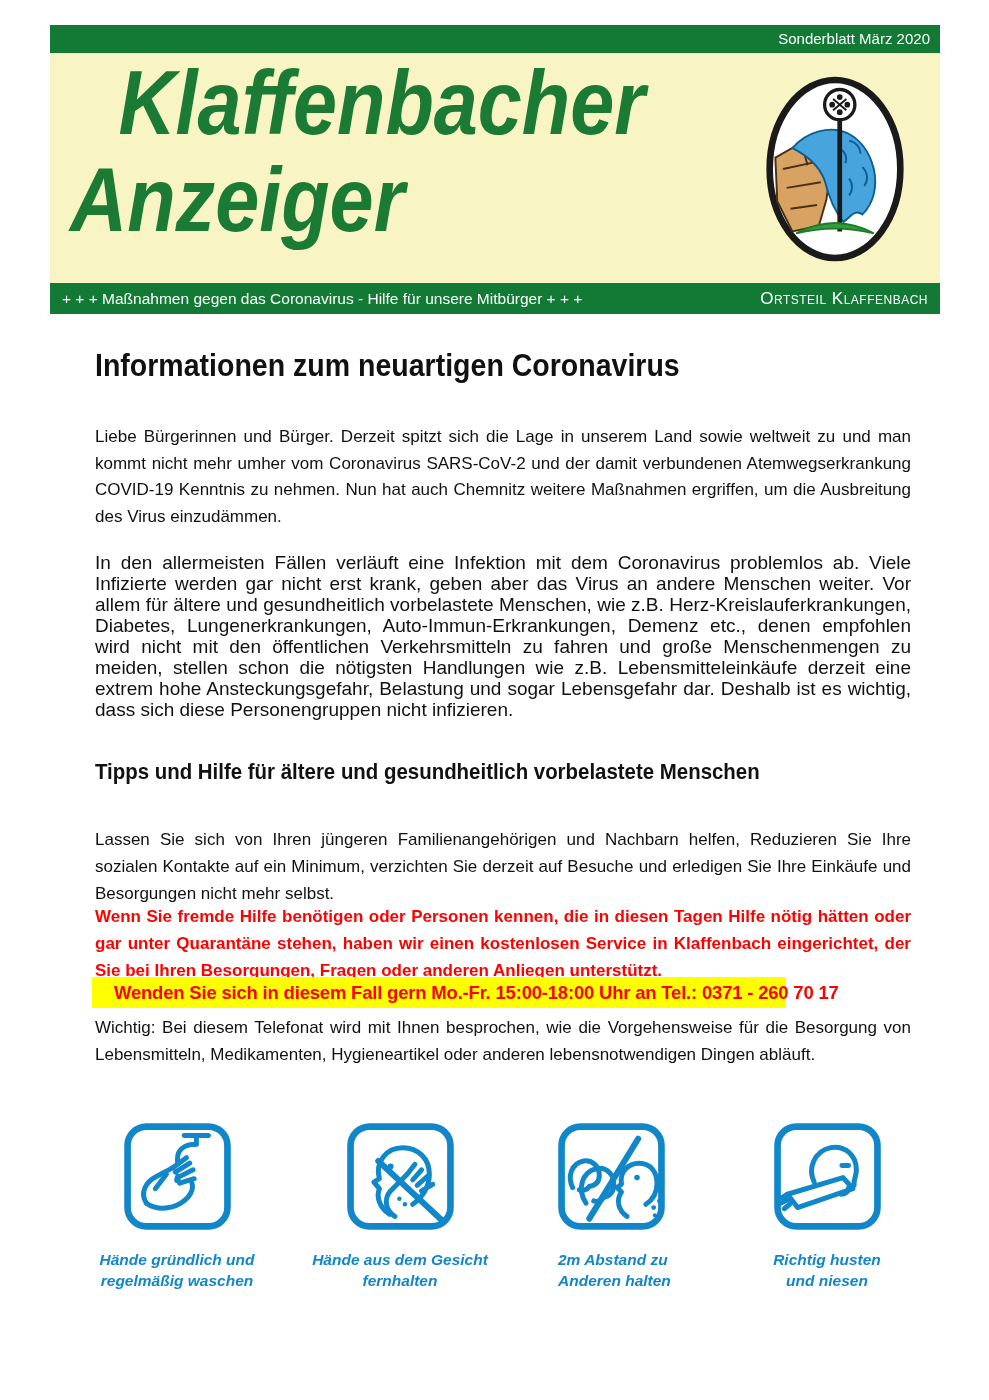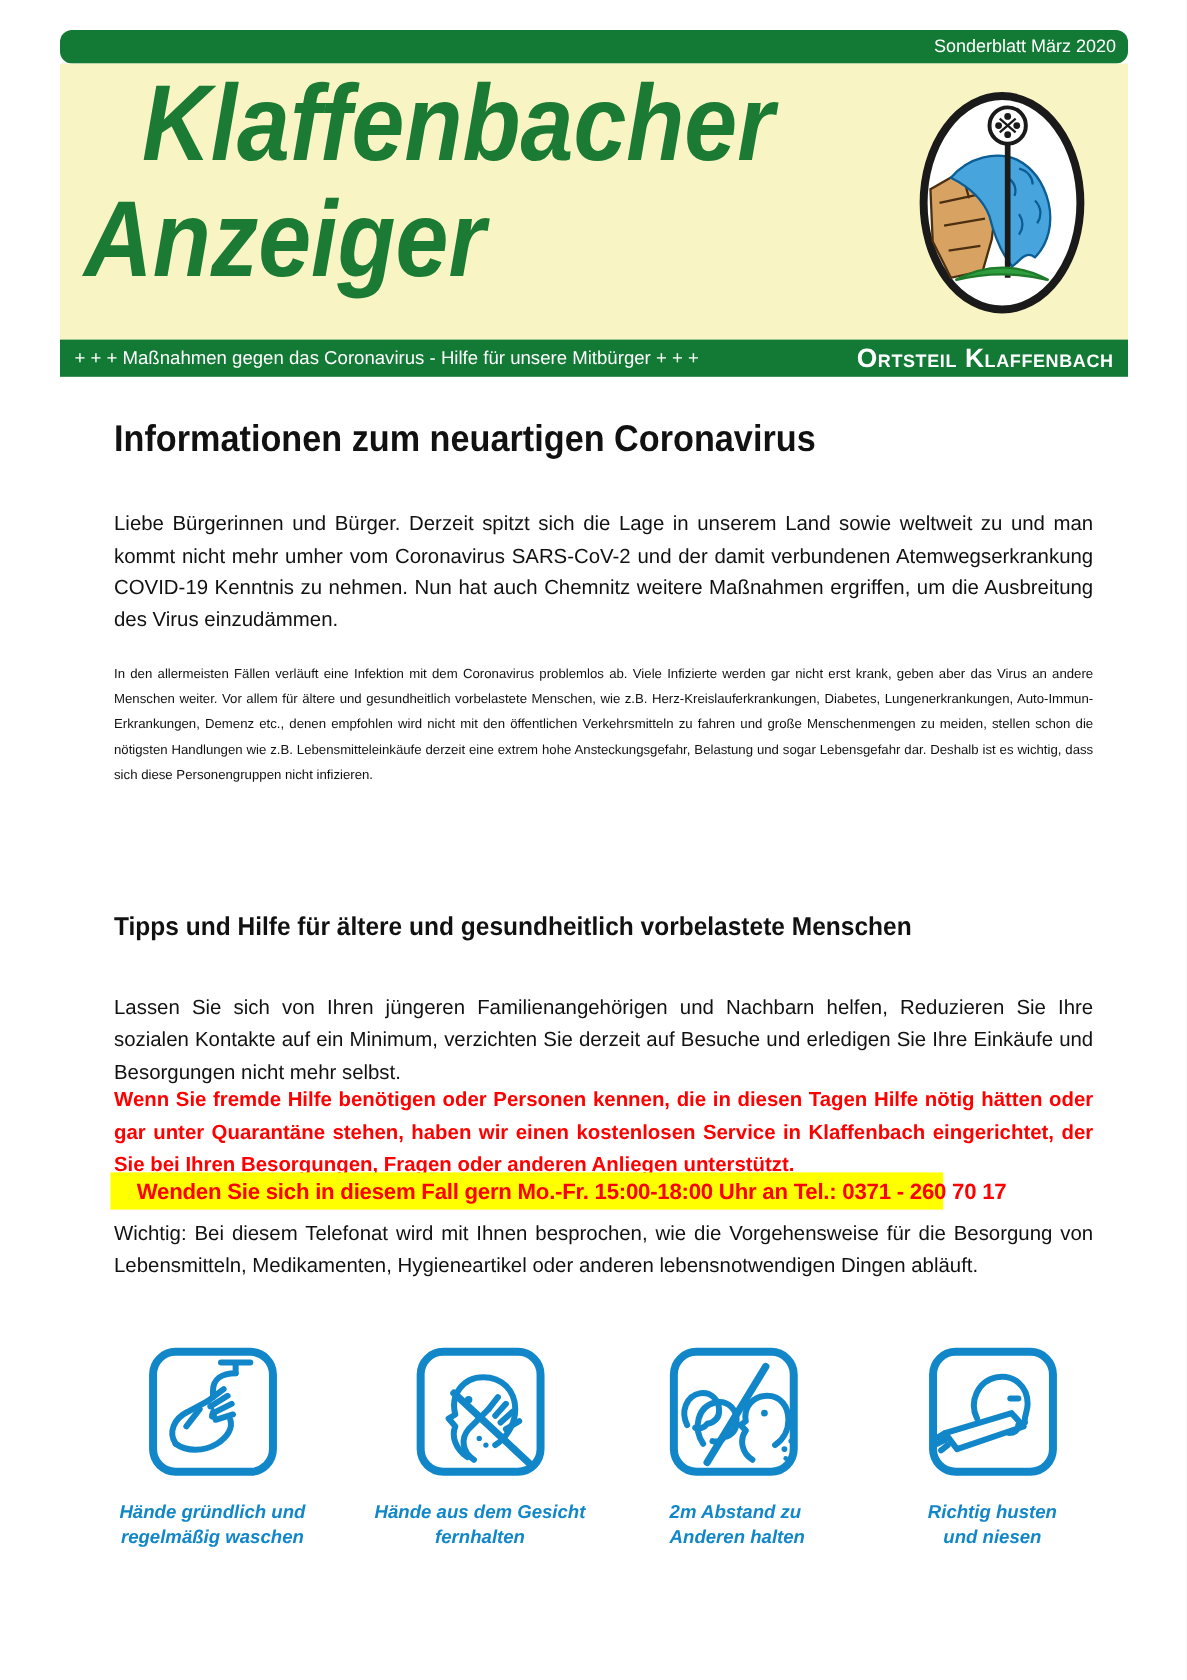--- a/index.html
+++ b/index.html
@@ -6,21 +6,21 @@
   html,body { background:#e8e8e8; }
   body { font-family:"Liberation Sans", sans-serif; }
   .page {
     position:relative; width:989px; height:1400px; margin:0 auto;
     background:#ffffff; overflow:hidden; color:#111;
   }
   
   .topbar {
     position:absolute; left:50px; top:25px; width:890px; height:28px;
     background:var(--green,#127a35); color:#fff;
-    font-size:15px; line-height:28px; text-align:right; padding-right:10px;border-radius:10px;
+    font-size:15px; line-height:28px; text-align:right; padding-right:10px;
   }
   .masthead {
     position:absolute; left:50px; top:53px; width:890px; height:230px;
     background:var(--masthead_bg,#f9f4c3);
   }
   .m-title {
     position:absolute; left:20px; top:2px;
     font-size:90px; line-height:97px; font-weight:bold; font-style:italic;
     color:var(--title_green,#1b7a34);
     transform:scaleX(.88); transform-origin:0 0; white-space:nowrap;
@@ -30,36 +30,36 @@
   .crest { position:absolute; right:34px; top:20px; width:142px; height:192px; }
   .banner {
     position:absolute; left:50px; top:283px; width:890px; height:31px;
     background:var(--green,#127a35); color:#fff;
     display:flex; align-items:center; justify-content:space-between;
     padding:0 12px;
     gap:12px;
   }
   .banner .ticker { font-size:15.5px; }
   .banner .district {
-    font-variant:small-caps; font-weight:bold; font-size:22px; letter-spacing:.5px;
+    font-variant:small-caps; font-weight:normal; font-size:17px; letter-spacing:.5px;
   }
   
   h1 {
     position:absolute; left:95px; top:348px;
     font-size:31px; font-weight:bold; white-space:nowrap;
     transform:scaleX(.92); transform-origin:0 0;
   }
   h2 {
     position:absolute; left:95px; top:760px;
     font-size:21.5px; font-weight:bold; white-space:nowrap;
     transform:scaleX(.95); transform-origin:0 0;
   }
   .page p { position:absolute; left:95px; width:816px; text-align:justify; }
   .p1 { top:424px; font-size:17px; line-height:26.5px; }
-  .p2 { top:552px; font-size:11px; line-height:21px; }
+  .p2 { top:552px; font-size:19px; line-height:21px; }
   .p3 { top:826px; font-size:17px; line-height:27px; }
   .alert { top:903px; font-size:17px; line-height:27px; font-weight:bold; color:var(--red,#ff0000); }
   .highlight {
     position:absolute; left:92px; top:977px; width:694px; height:31px;
     background:var(--highlight,#ffff00); color:var(--red,#ff0000);
     font-weight:bold; font-size:18.5px; line-height:31px; padding-left:22px;
     letter-spacing:-0.2px; white-space:nowrap;
   }
   .p4 { top:1014px; font-size:17px; line-height:27px; }
   

